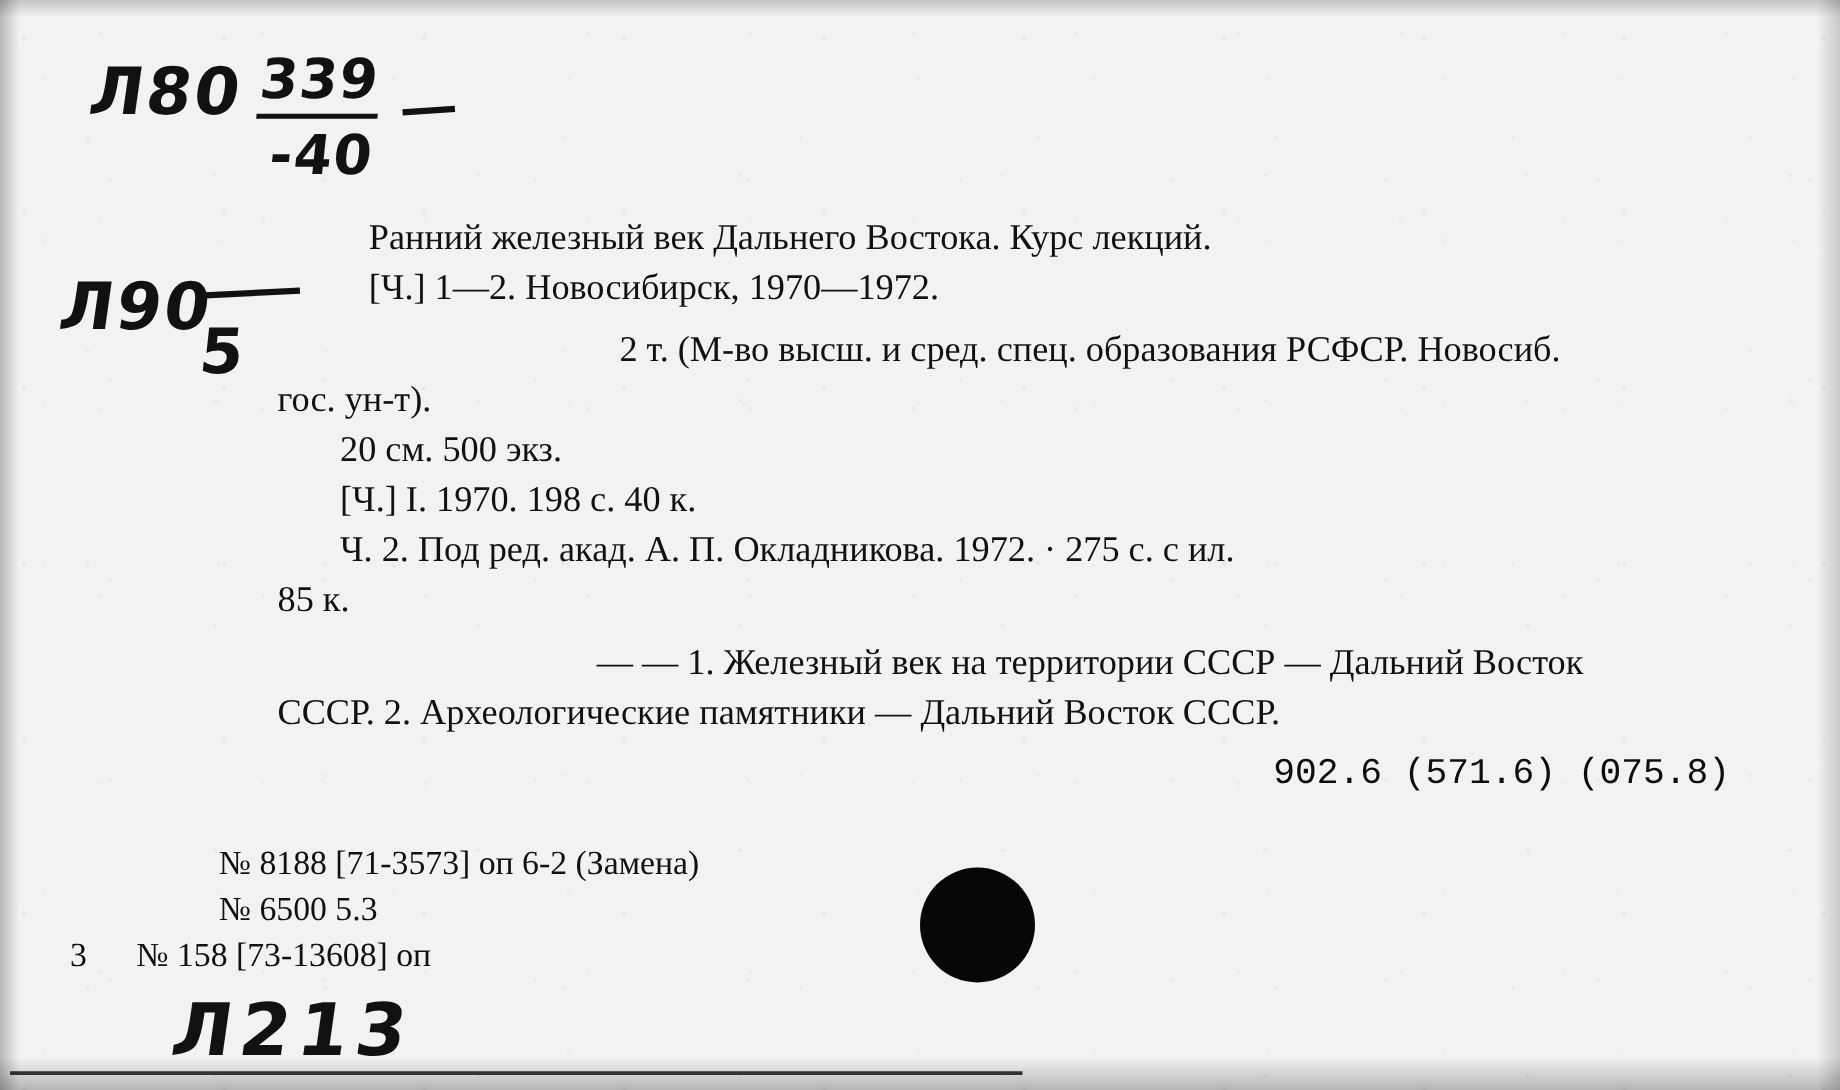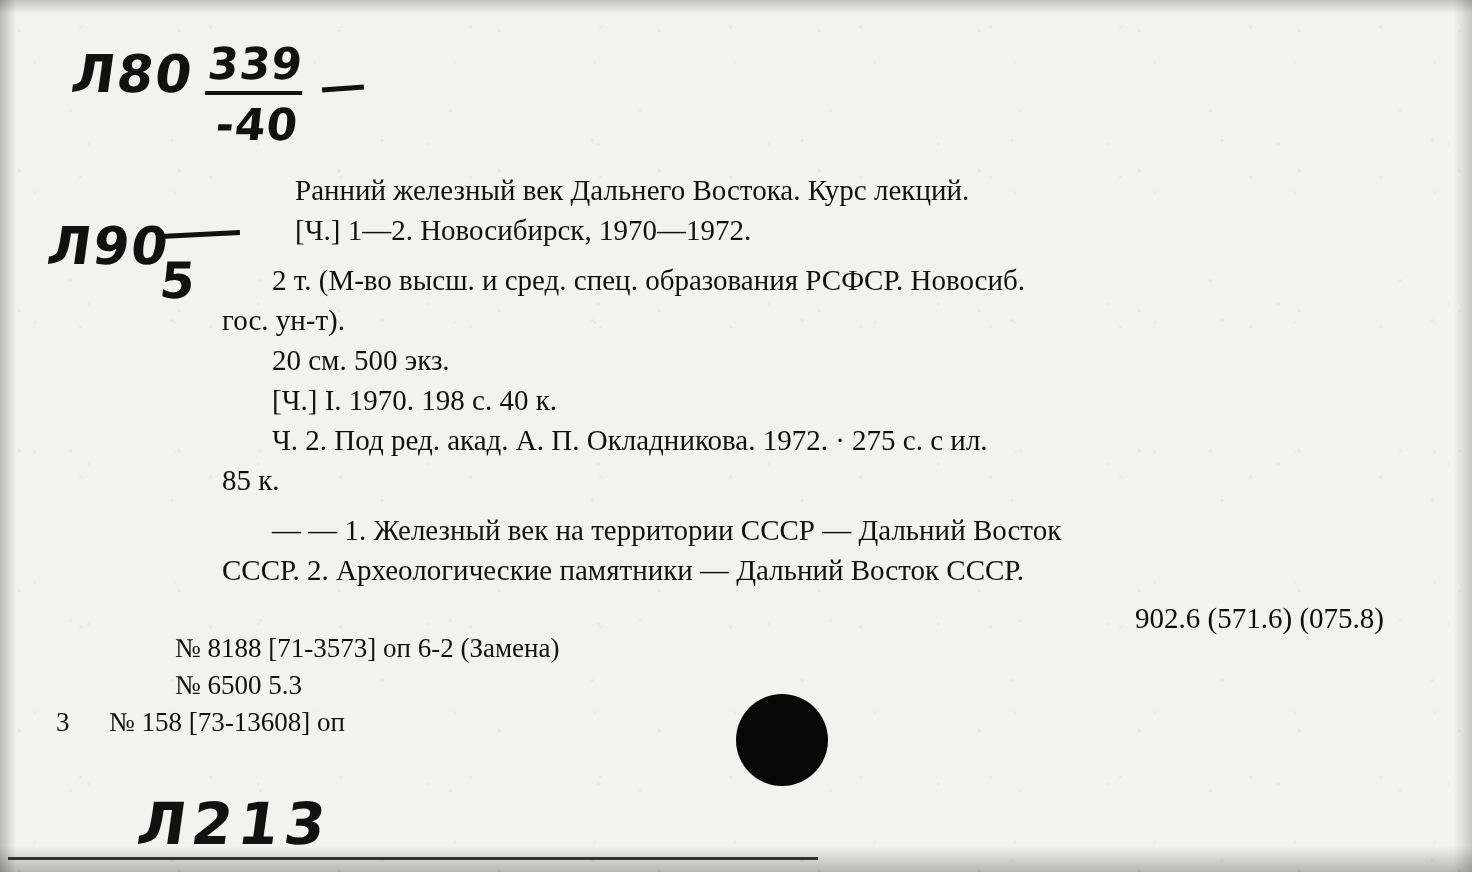--- a/index.html
+++ b/index.html
@@ -161,34 +161,34 @@
     font-family: "Liberation Serif", serif;
     font-size: 29px;
     line-height: 40px;
     color: #111;
     white-space: nowrap;
   }
   .indent-title { padding-left: 228px; font-weight: 700; font-size: 31px; letter-spacing: 0.5px; }
   .indent-1 { padding-left: 250px; margin-left: 45px; }
   .indent-2 { padding-left: 272px; }
   .indent-hang { padding-left: 222px; }
-  .gap-top { margin-top: 10px; }
+  .gap-top { margin-top: 10px; text-align: center; }
 
   .udc {
     text-align: right;
     padding-right: 88px;
     font-size: 29px;
     margin-top: 12px;
-    font-family: Liberation Serif, serif;
+    font-family: Liberation Mono, monospace;
   }
 
   .acq {
     position: absolute;
     left: 0;
-    top: 630px;
+    top: 672px;
     width: 100%;
   }
   .acq-line {
     font-family: "Liberation Serif", serif;
     font-size: 27px;
     line-height: 37px;
     color: #111;
     white-space: nowrap;
     padding-left: 175px;
   }

